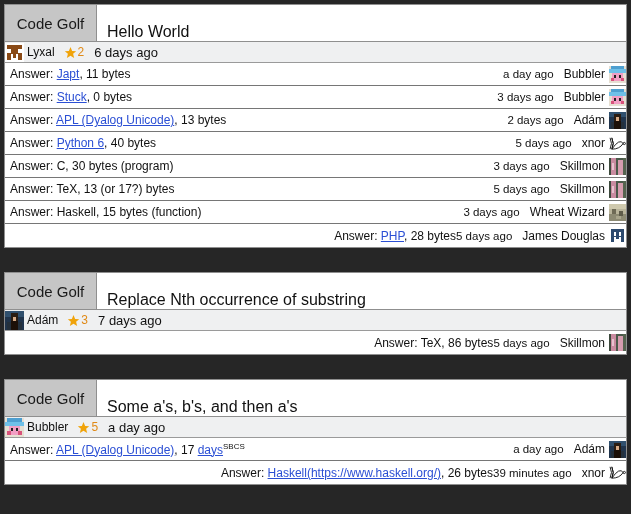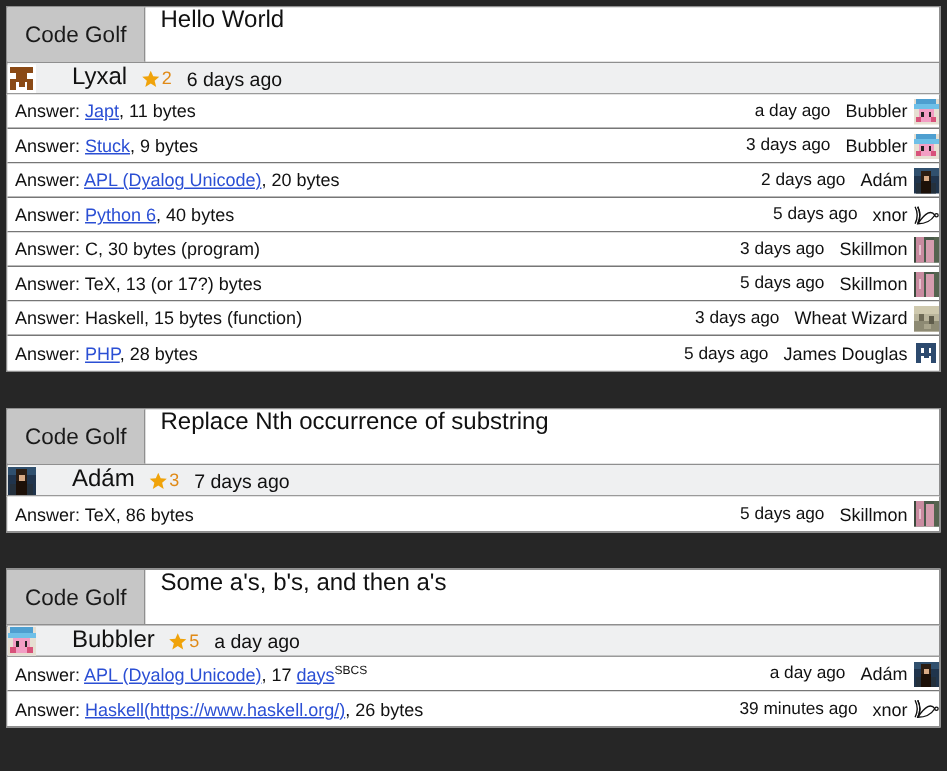--- a/index.html
+++ b/index.html
@@ -53,21 +53,21 @@
     box-sizing: border-box;
   }
   .tag-label {
     font-size: 15px;
     color: #1a1a1a;
     white-space: nowrap;
   }
   .title-cell {
     flex: 1;
     display: flex;
-    align-items: flex-start;
+    align-items: flex-end;
     padding-left: 10px;
     background: #ffffff;
     overflow: hidden;
   }
   .title-text {
     font-size: 16px;
     color: #111;
     white-space: nowrap;
   }
 
@@ -77,23 +77,23 @@
     align-items: center;
     background: #eff0f1;
     border-left: 1px solid #8f8f8f;
     border-right: 1px solid #8f8f8f;
     border-bottom: 1px solid #9a9a9a;
     box-sizing: border-box;
     height: 21px;
     padding-right: 4px;
   }
   .author-name {
-    font-size: 16px;
-    color: #111;
-    margin-left: 24px;
+    font-size: 12px;
+    color: #111;
+    margin-left: 3px;
     white-space: nowrap;
   }
   .score-wrap {
     display: inline-flex;
     align-items: center;
     margin-left: 9px;
   }
   .star-icon {
     width: 13px;
     height: 13px;
@@ -124,21 +124,21 @@
   .answer-row {
     display: flex;
     align-items: center;
     height: 23px;
     box-sizing: border-box;
     border-bottom: 1px solid #767676;
     background: #ffffff;
     padding: 0 0 0 5px;
     overflow: hidden;
   }
-  .answer-row:last-child { border-bottom: none; }
+  .answer-row:last-child { border-bottom: none; text-align: right; }
   .answer-text {
     flex: 1;
     font-size: 12px;
     color: #111;
     white-space: nowrap;
     overflow: hidden;
   }
   .answer-text a {
     color: #2b4fd4;
     text-decoration: underline;
@@ -232,39 +232,39 @@
             <rect x="2" y="4" width="6" height="5" fill="#f29ec4"></rect>
             <rect x="3" y="5" width="1" height="2" fill="#222"></rect>
             <rect x="6" y="5" width="1" height="2" fill="#222"></rect>
             <rect x="1" y="7" width="2" height="2" fill="#d8527a"></rect>
             <rect x="7" y="7" width="2" height="2" fill="#d8527a"></rect>
           </svg>
         </span>
       </div>
 
       <div class="answer-row">
-        <span class="answer-text"><span>Answer: </span><a href="#">Stuck</a><span>, 9 bytes</span></span>
+        <span class="answer-text"><span>Answer: </span><a href="#">Stuck</a><span>, 0 bytes</span></span>
         <span class="answer-meta">
           <span class="answer-age">3 days ago</span>
           <span class="answer-author">Bubbler</span>
           <svg class="avatar-sm" viewBox="0 0 10 10" shape-rendering="crispEdges">
             <rect width="10" height="10" fill="#e6dfd2"></rect>
             <rect x="1" y="0" width="8" height="3" fill="#4e9fd0"></rect>
             <rect x="0" y="2" width="10" height="2" fill="#6fc0e8"></rect>
             <rect x="2" y="4" width="6" height="5" fill="#f29ec4"></rect>
             <rect x="3" y="5" width="1" height="2" fill="#222"></rect>
             <rect x="6" y="5" width="1" height="2" fill="#222"></rect>
             <rect x="1" y="7" width="2" height="2" fill="#d8527a"></rect>
             <rect x="7" y="7" width="2" height="2" fill="#d8527a"></rect>
           </svg>
         </span>
       </div>
 
       <div class="answer-row">
-        <span class="answer-text"><span>Answer: </span><a href="#">APL (Dyalog Unicode)</a><span>, 20 bytes</span></span>
+        <span class="answer-text"><span>Answer: </span><a href="#">APL (Dyalog Unicode)</a><span>, 13 bytes</span></span>
         <span class="answer-meta">
           <span class="answer-age">2 days ago</span>
           <span class="answer-author">Adám</span>
           <svg class="avatar-sm" viewBox="0 0 10 10" shape-rendering="crispEdges">
             <rect width="10" height="10" fill="#20344c"></rect>
             <rect x="0" y="0" width="10" height="3" fill="#30506e"></rect>
             <rect x="3" y="1" width="4" height="4" fill="#2b1d12"></rect>
             <rect x="4" y="3" width="2" height="3" fill="#d8ab86"></rect>
             <rect x="3" y="5" width="4" height="5" fill="#1c1008"></rect>
             <rect x="1" y="6" width="2" height="4" fill="#24303c"></rect>

